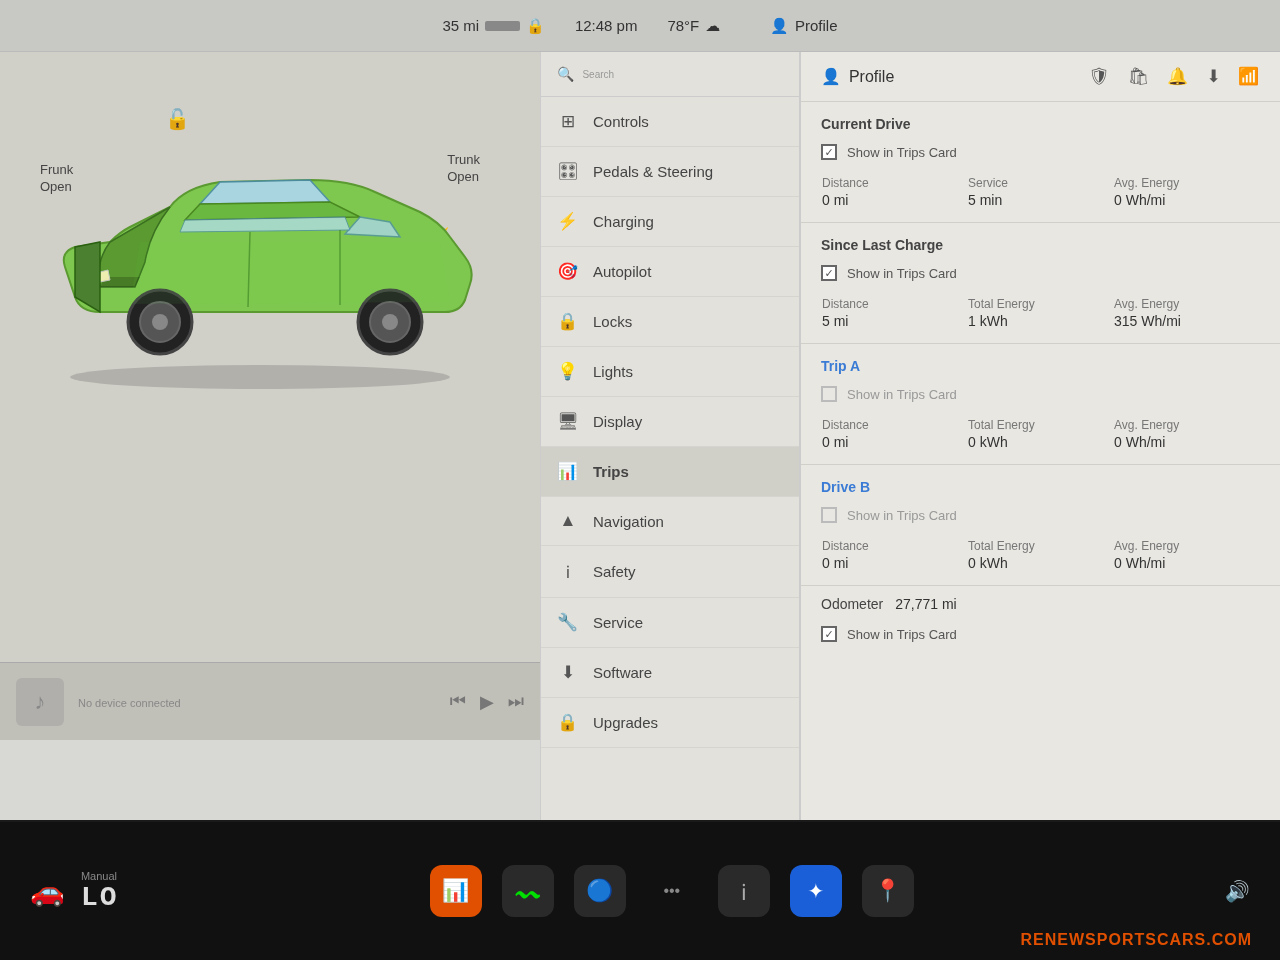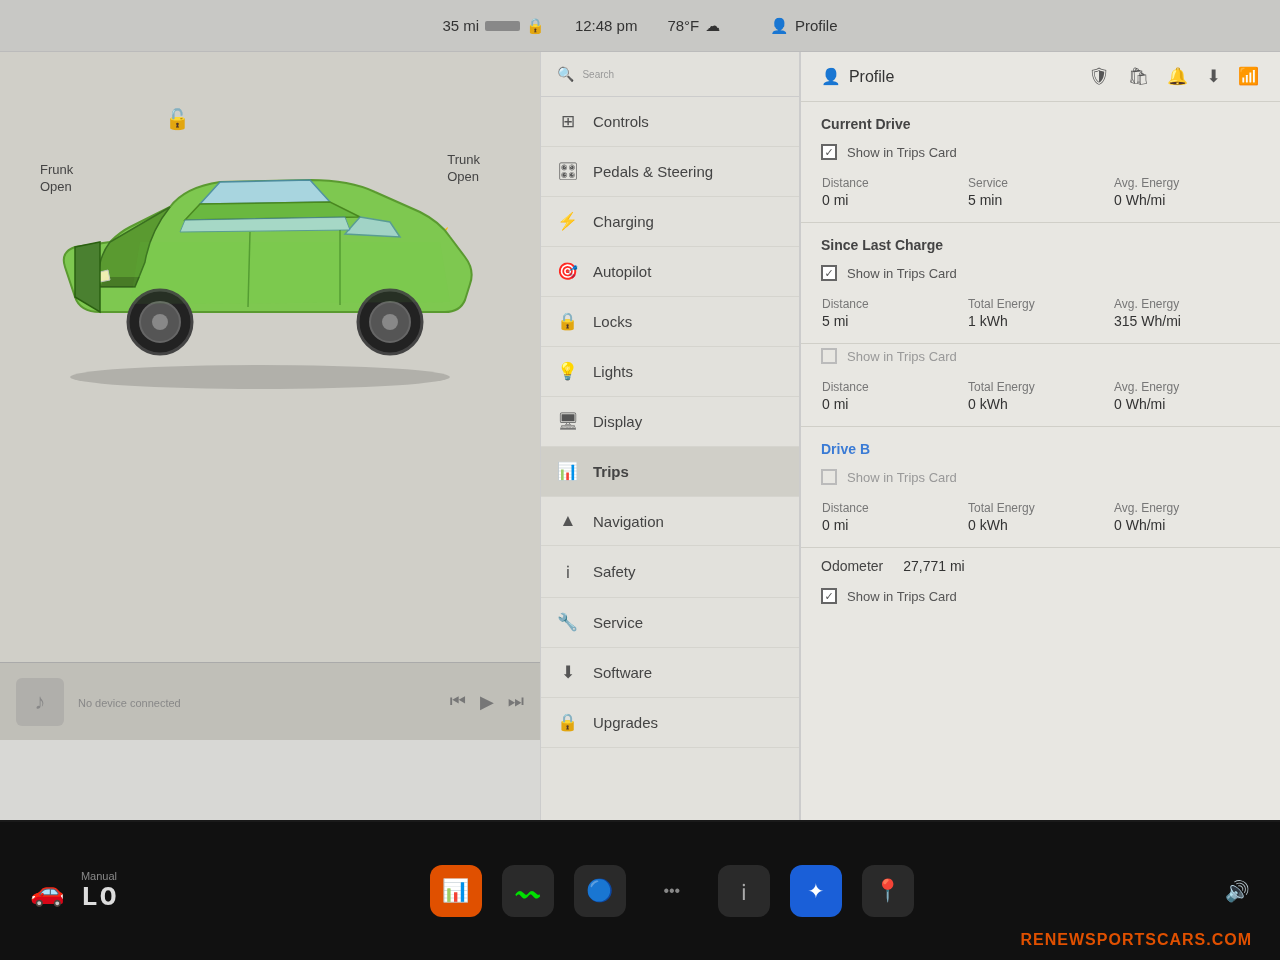--- a/index.html
+++ b/index.html
@@ -357,21 +357,21 @@
       width: 16px;
       height: 16px;
       border: 2px solid #bbb;
       background: #e8e7e2;
       flex-shrink: 0;
     }
 
     .odometer-row {
       display: flex;
       align-items: center;
-      gap: 20px;
+      gap: 12px;
       padding: 10px 20px;
     }
     .odometer-label {
       font-size: 14px;
       color: #444;
       font-weight: 500;
     }
     .odometer-value {
       font-size: 14px;
       color: #333;
@@ -706,20 +706,21 @@
         <div class="stat-value">1 kWh</div>
       </div>
       <div class="stat-item">
         <div class="stat-label">Avg. Energy</div>
         <div class="stat-value">315 Wh/mi</div>
       </div>
     </div>
 
     <div class="divider"></div>
 
+    <div class="trip-title">Trip A</div>
     <div class="checkbox-row-inactive">
       <div class="checkbox-inactive"></div>
       <span>Show in Trips Card</span>
     </div>
     <div class="stats-row">
       <div class="stat-item">
         <div class="stat-label">Distance</div>
         <div class="stat-value">0 mi</div>
       </div>
       <div class="stat-item">

